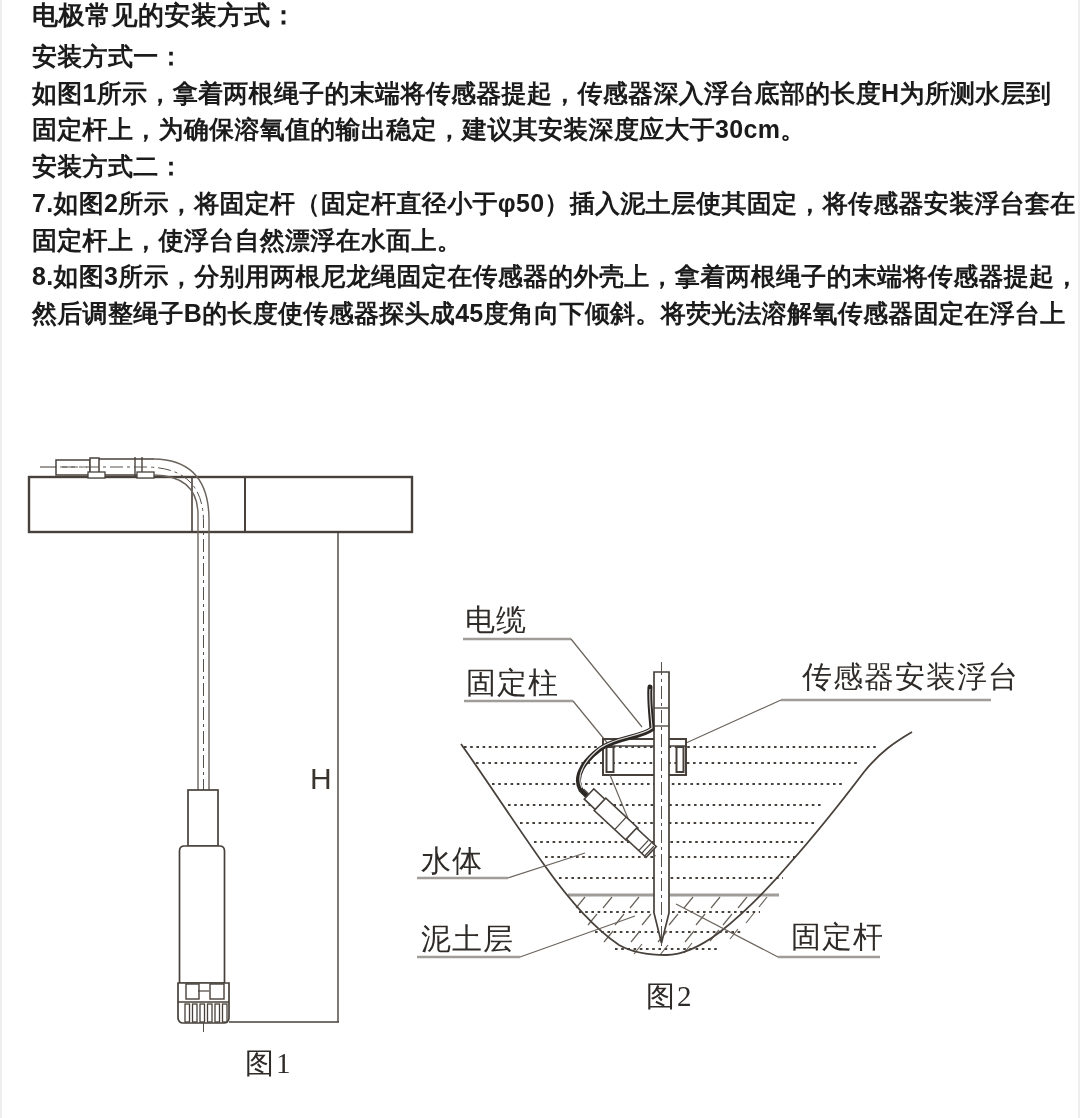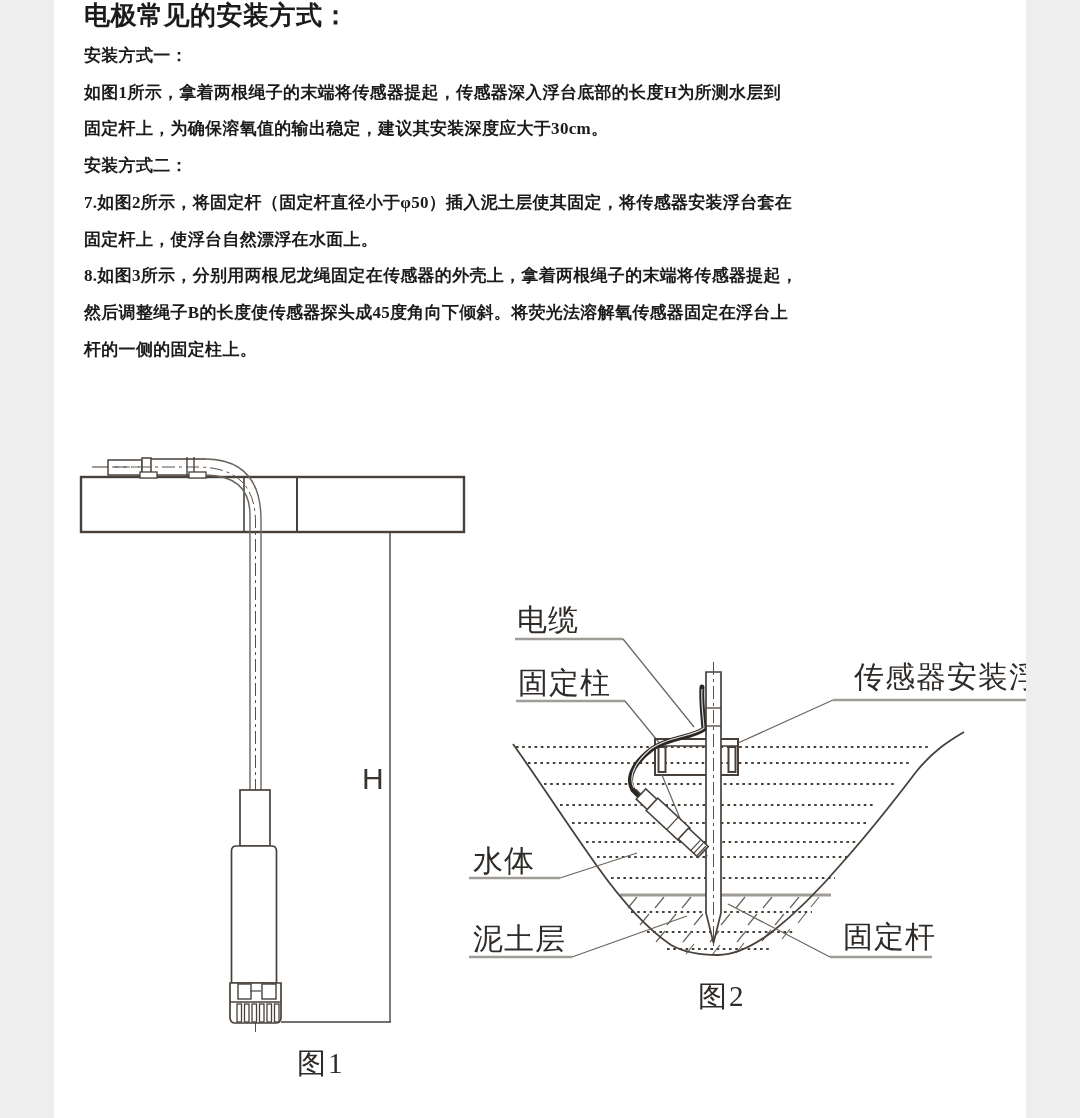--- a/index.html
+++ b/index.html
@@ -5,36 +5,35 @@
   :root{
     --ink:#1b1b1b;
     --line-dark:#48413b;
     --line-mid:#6b645d;
     --line-gray:#a09c97;
     --cable-black:#2b2723;
     --paper:#ffffff;
   }
   html,body{margin:0;padding:0;background:#eee;}
   .page{
-    position:relative;width:972px;height:1118px;background:var(--paper);
+    position:relative;width:1076px;height:1118px;background:var(--paper);
     overflow:hidden;margin:0 auto;
     font-family:"Liberation Sans","DejaVu Sans",sans-serif;
     color:var(--ink);
   }
   .text-section{position:absolute;left:30px;top:0;width:1040px;}
   .doc-title{
     margin:0;position:absolute;left:0;top:-2px;
     font-size:26px;font-weight:700;line-height:34px;white-space:nowrap;
     letter-spacing:0.5px;
   }
   .body-lines{position:absolute;left:0;top:38px;width:1040px;}
   .body-line{
-    font-size:17px;font-weight:600;line-height:36.7px;white-space:nowrap;
+    font-size:25px;font-weight:600;line-height:36.7px;white-space:nowrap;
     letter-spacing:0.3px;
-    font-family:Liberation Serif, serif;
   }
   svg text{font-family:"Liberation Serif","DejaVu Serif",serif;fill:#2f2b28;}
   .fig-label{font-size:30px;letter-spacing:1px;}
   .fig-caption{font-size:29px;letter-spacing:2px;}
   .dim-label{font-size:30px;font-family:"Liberation Sans","DejaVu Sans",sans-serif;fill:#3a342f;}
   
   .dk{stroke:var(--line-dark);fill:none;}
   .dkf{stroke:var(--line-dark);fill:#fff;}
   .md{stroke:var(--line-mid);fill:none;}
   .gy{stroke:var(--line-gray);fill:none;}
@@ -51,21 +50,20 @@
     <h1 class="doc-title">电极常见的安装方式：</h1>
     <div class="body-lines">
       <div class="body-line">安装方式一：</div>
       <div class="body-line">如图1所示，拿着两根绳子的末端将传感器提起，传感器深入浮台底部的长度H为所测水层到</div>
       <div class="body-line">固定杆上，为确保溶氧值的输出稳定，建议其安装深度应大于30cm。</div>
       <div class="body-line">安装方式二：</div>
       <div class="body-line">7.如图2所示，将固定杆（固定杆直径小于φ50）插入泥土层使其固定，将传感器安装浮台套在</div>
       <div class="body-line">固定杆上，使浮台自然漂浮在水面上。</div>
       <div class="body-line">8.如图3所示，分别用两根尼龙绳固定在传感器的外壳上，拿着两根绳子的末端将传感器提起，</div>
       <div class="body-line">然后调整绳子B的长度使传感器探头成45度角向下倾斜。将荧光法溶解氧传感器固定在浮台上</div>
-      <div class="body-line">杆的一侧的固定柱上。</div>
     </div>
   </div>
 
   <svg style="position:absolute;left:0;top:418px;" width="1080" height="700" viewBox="0 418 1080 700" xmlns="http://www.w3.org/2000/svg">
 
     <g>
 
       <g>
         <rect class="dk" x="27" y="477" width="383" height="55" stroke-width="2.4"></rect>
         <line class="dk" x1="190" y1="477" x2="190" y2="532" stroke-width="1.6"></line>

